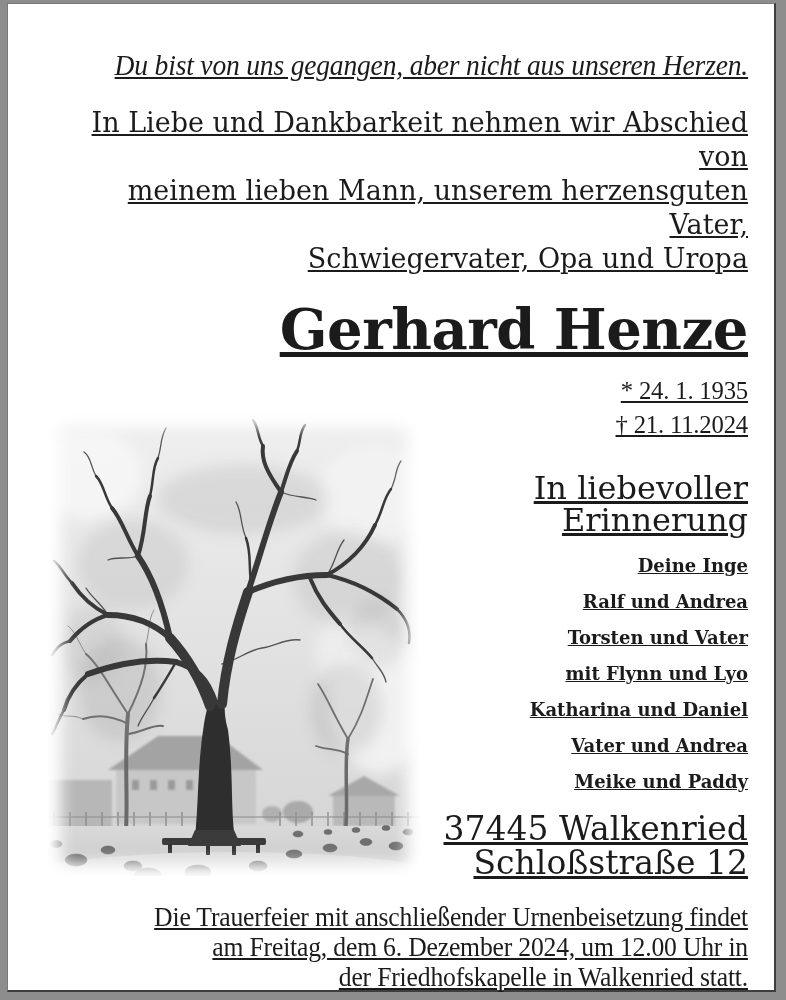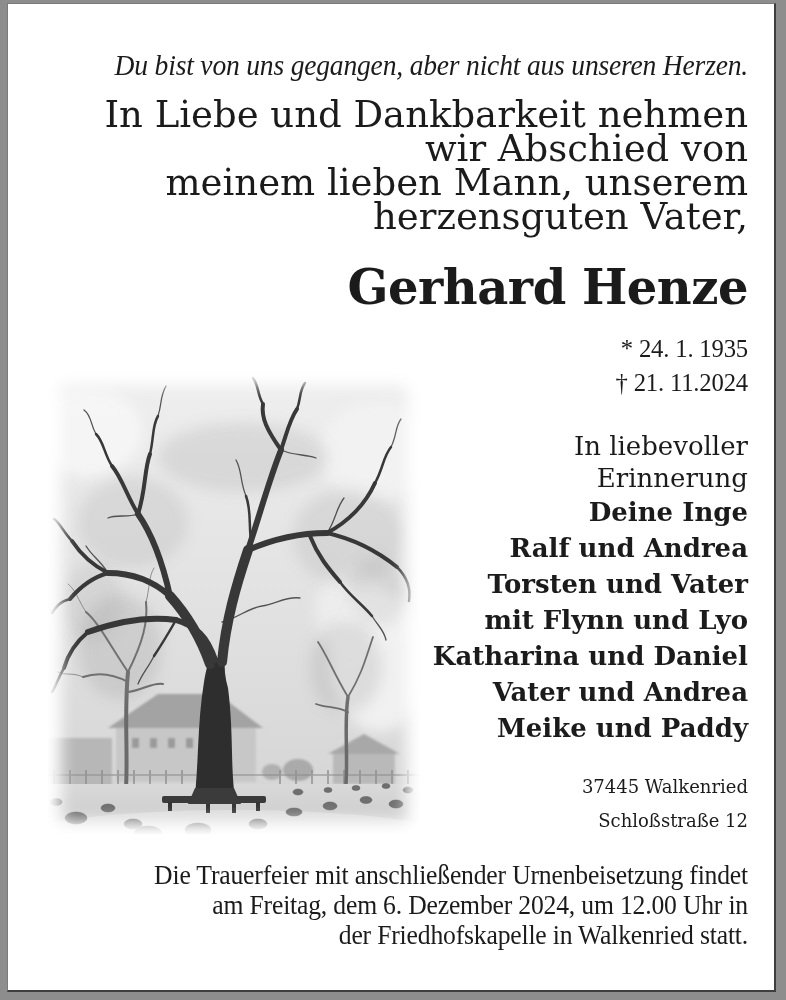--- a/index.html
+++ b/index.html
@@ -13,38 +13,39 @@
   }
   .sheet{
     position:absolute;
     left:7px; top:3px; right:10px; bottom:8px;
     background:#ffffff;
     border-style:solid;
     border-color:#7a7a7a #3e3e3e #3e3e3e #7a7a7a;
     border-width:1px 2px 2px 1px;
     padding:0 26px 0 34px;
     box-sizing:border-box;
+    text-decoration:underline;
   }
   .cond{ font-family:"Liberation Serif", serif; letter-spacing:-0.2px; }
   .round{ font-family:"DejaVu Serif", serif; }
   .squeeze{ transform:scaleX(.95); transform-origin:100% 50%; }
   .r{ text-align:right; }
 
   .quote{
     margin-top:44px;
     font-size:29px; line-height:34px;
     font-style:italic;
   }
   .intro{
-    margin-top:16px;
-    font-size:37px; line-height:34px;
+    margin-top:24px;
+    font-size:27px; line-height:34px;
   }
   .name{
     margin-top:22px;
-    font-size:48px; line-height:62px;
+    font-size:56px; line-height:62px;
     font-weight:bold;
     letter-spacing:-0.5px;
   }
   .dates{
     margin-top:14px;
     font-size:26px; line-height:34px;
   }
   .middle{ display:flex; align-items:flex-start; }
   .photo{
     width:372px; height:462px;
@@ -56,45 +57,47 @@
   }
   .photo svg{ display:block; filter:blur(.3px); }
   .photo::after{
     content:""; position:absolute; inset:0;
     box-shadow: inset 0 0 18px 10px #ffffff;
     pointer-events:none;
   }
   .right-col{ flex:1 1 auto; min-width:0; }
   .memory{
     margin-top:30px;
-    font-size:26px; line-height:32px;
+    font-size:32px; line-height:32px;
   }
   .mourners{
-    font-size:26px; line-height:36px;
+    margin-top:12px;
+    font-size:18px; line-height:36px;
     font-weight:bold;
   }
   .address{
-    margin-top:24px;
-    font-size:18px; line-height:34px;
+    margin-top:12px;
+    font-size:33px; line-height:34px;
   }
   .funeral{
     margin-top:22px;
     font-size:27px; line-height:30px;
   }
 </style>
 </head>
 <body>
 
 <div class="sheet">
 
   <div class="quote cond squeeze r">Du bist von uns gegangen, aber nicht aus unseren Herzen.</div>
 
   <div class="intro round r">
     <div>In Liebe und Dankbarkeit nehmen wir Abschied von</div>
     <div>meinem lieben Mann, unserem herzensguten Vater,</div>
+    <div>Schwiegervater, Opa und Uropa</div>
   </div>
 
   <div class="name round r">Gerhard Henze</div>
 
   <div class="dates cond squeeze r">
     <div>* 24. 1. 1935</div>
     <div>† 21. 11.2024</div>
   </div>
 
   <div class="middle">

